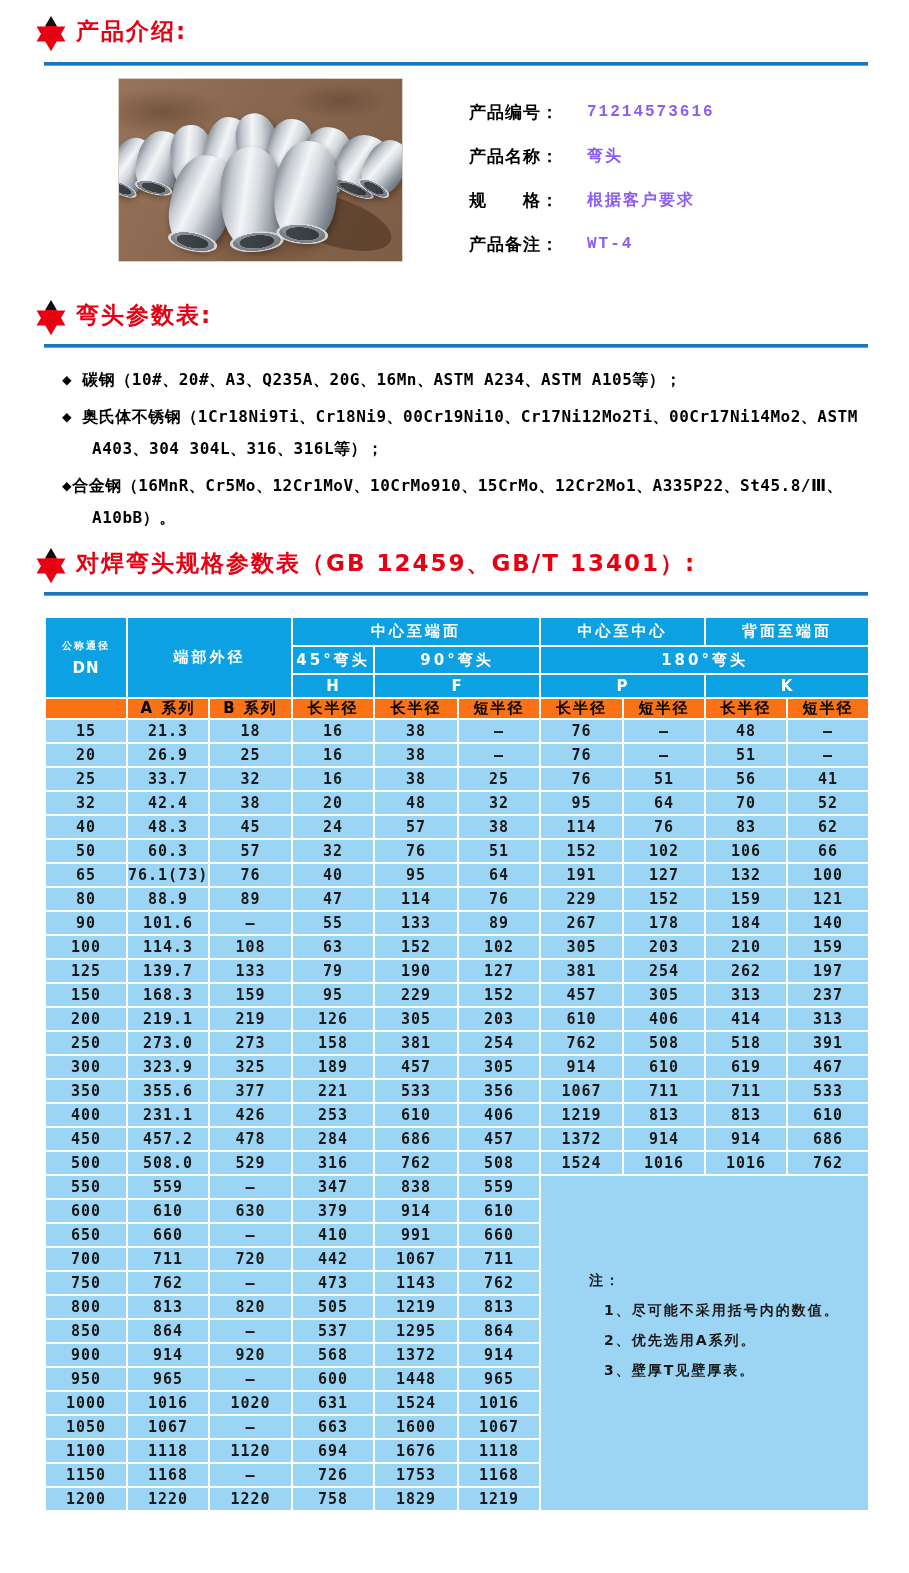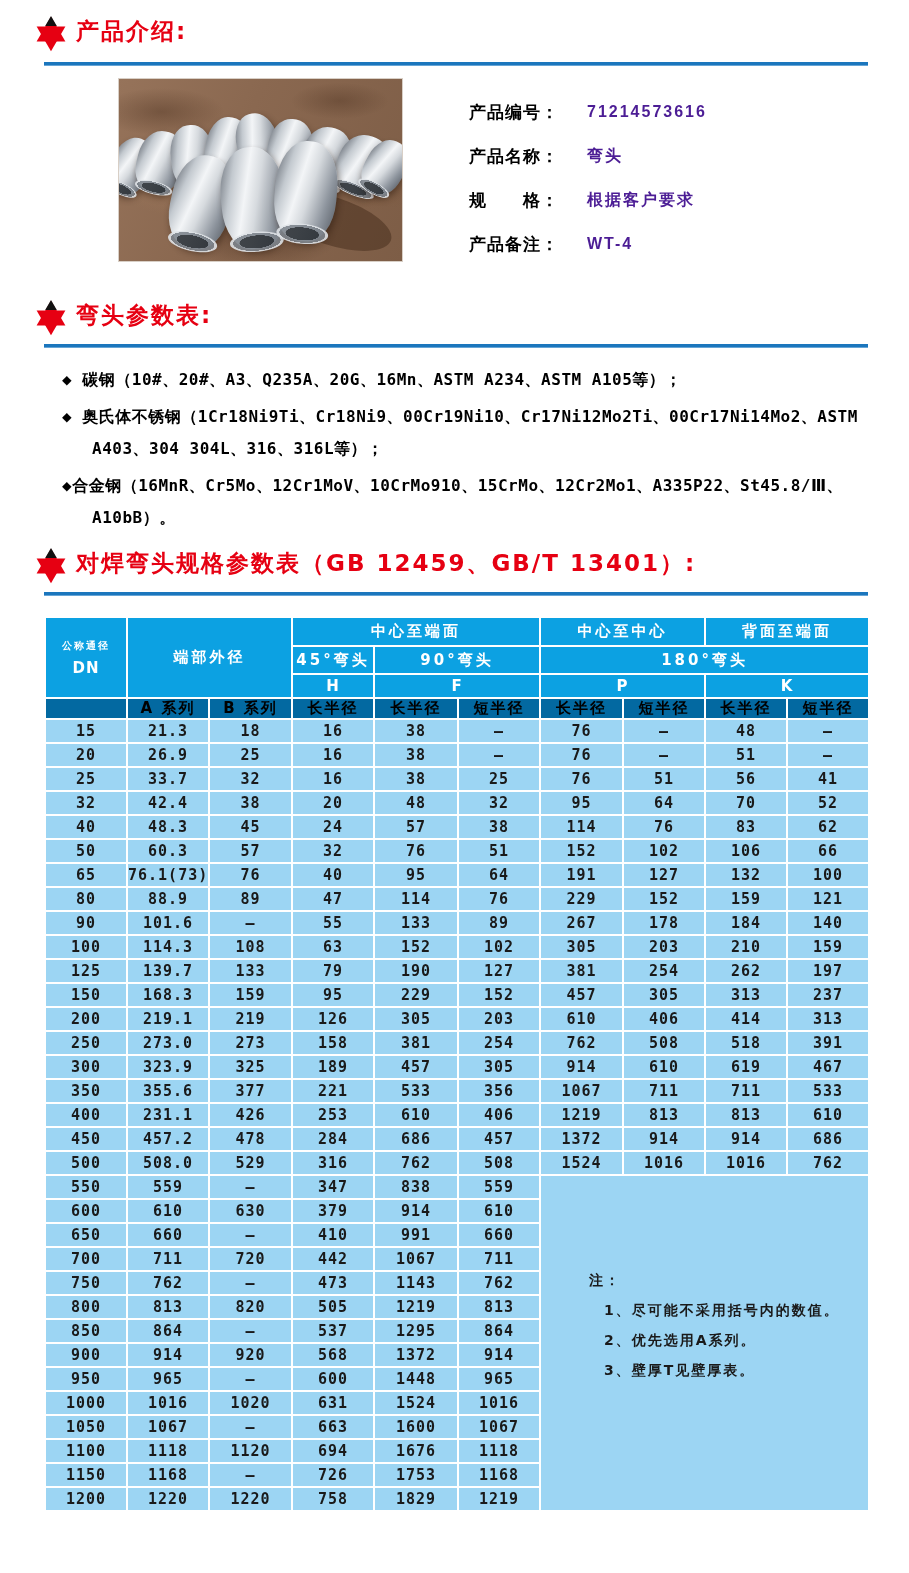--- a/index.html
+++ b/index.html
@@ -47,42 +47,42 @@
   }
   .ground-shadow {
     position:absolute; background:rgba(52,29,14,.40); border-radius:50%;
     transform:rotate(18deg);
   }
   
   .info { margin-left:66px; padding-top:12px; }
   .info-row { height:44px; display:flex; align-items:center; white-space:pre;gap:18px; }
   .info-label { font-size:17px; font-weight:bold; letter-spacing:1px; }
   .info-value {
-    color:#4c1d95; font-size:16px; font-weight:bold; margin-left:10px; letter-spacing:2px;
-    font-family:Liberation Sans, sans-serif;
+    color:#8b5cf6; font-size:16px; font-weight:bold; margin-left:10px; letter-spacing:2px;
+    font-family:Liberation Mono, monospace;
   }
   
   .materials { margin:16px 0 0 62px; width:802px; }
   .material {
     font-size:16px; line-height:32px; font-weight:bold; letter-spacing:.5px;
     font-family:"DejaVu Sans Mono","DejaVu Sans",monospace;
     padding-left:30px; text-indent:-30px; margin-bottom:5px;
   }
   
   table.spec {
     margin:20px 0 0 44px; width:824px; table-layout:fixed;
     border-collapse:collapse; text-align:center;
   }
   table.spec th, table.spec td { border:2px solid #ffffff; padding:0; }
   th.hdr {
     background:#0ca1e2; color:#ffffff; font-weight:bold; font-size:15px; letter-spacing:3px;
   }
   tr.hrowA th { height:29px; } tr.hrowB th { height:28px;text-align:center; } tr.hrowC th { height:24px; letter-spacing:1px; }
   tr.hrowD th {
-    background:#0369a1; color:#000; font-size:15px; font-weight:bold; letter-spacing:2px; height:15px;
+    background:#f97316; color:#000; font-size:15px; font-weight:bold; letter-spacing:2px; height:15px;
   }
   .dn-top { letter-spacing:2px; font-size:10px; }
   .dn-bot { letter-spacing:1px; margin-top:6px; }
   tbody td {
     background:#9cd5f3; height:24px; font-size:15px; font-weight:bold; color:#1a1a1a;
     font-family:"DejaVu Sans Mono","Liberation Mono",monospace; letter-spacing:1px;
   }
   td.notes-cell { vertical-align:top; text-align:left; }
   .notes { padding:96px 0 0 48px; font-family:"DejaVu Sans","Liberation Sans",sans-serif; }
   .notes-title { font-size:14px; font-weight:bold; letter-spacing:2px; }

